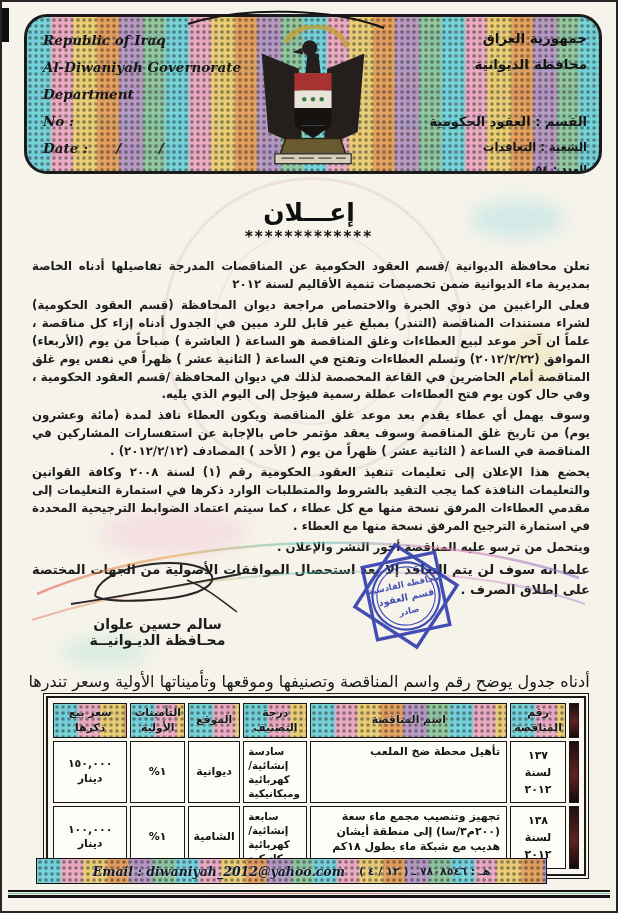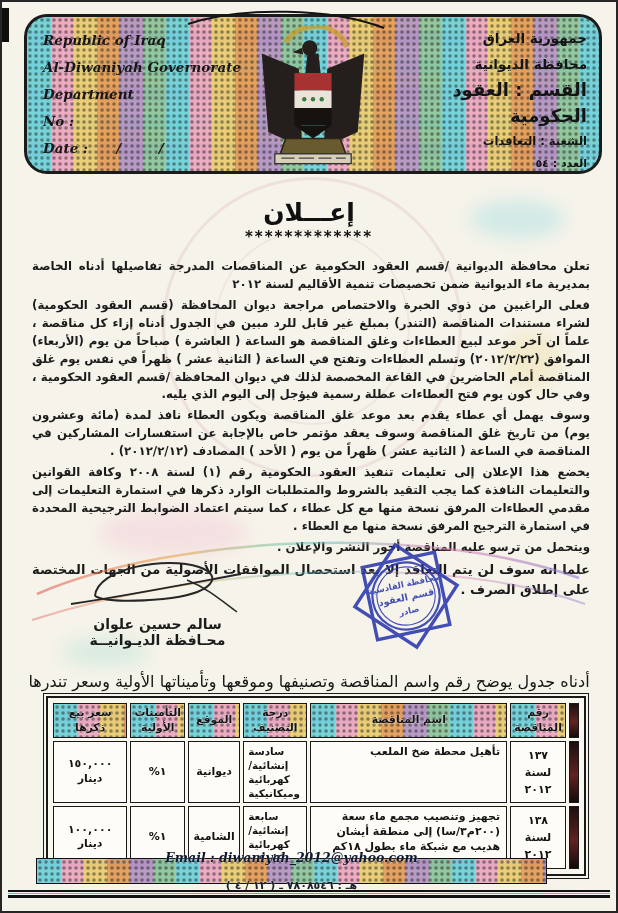--- a/index.html
+++ b/index.html
@@ -29,21 +29,21 @@
     position:absolute;left:22px;top:12px;width:578px;height:160px;
     border:3px solid #1b1b1b;border-radius:23px;overflow:hidden;
   }
   .eng-block{position:absolute;left:16px;top:10px;font-family:"DejaVu Serif",serif;
     font-style:italic;font-weight:bold;font-size:13.5px;line-height:27px;color:#171717;}
   .eng-block .pre{white-space:pre;}
   .arb-block{position:absolute;right:12px;top:8px;width:175px;direction:rtl;text-align:right;
     font-weight:bold;color:#141414;}
   .arb-l1{font-size:13.5px;line-height:26px;}
   .arb-l2{font-size:13.5px;line-height:26px;}
-  .arb-l3{font-size:18px;line-height:26px;}
+  .arb-l3{font-size:13px;line-height:26px;margin-top:32px;}
   .arb-l4{font-size:11.5px;line-height:24px;}
   .arb-l5{font-size:11px;line-height:21px;}
   .emblem-wrap{position:absolute;left:50%;top:8px;transform:translateX(-50%);width:120px;height:142px;}
   .scribble-top{position:absolute;left:180px;top:0px;width:210px;height:30px;}
   
   .title-block{position:absolute;left:0;right:0;top:196px;text-align:center;}
   .title-text{font-size:25px;font-weight:bold;letter-spacing:1px;color:#101010;}
   .title-stars{font-size:15px;font-weight:bold;letter-spacing:2px;margin-top:1px;color:#101010;}
   
   .body-text{position:absolute;right:26px;left:30px;top:256px;direction:rtl;text-align:justify;
@@ -74,21 +74,21 @@
   th,td{border:1.5px solid #191919;background:#fdfcf6;text-align:center;vertical-align:middle;
     font-size:11px;font-weight:bold;color:#141414;padding:2px 3px;line-height:1.35;}
   th{height:34px;font-size:10.8px;text-shadow:0 0 2px rgba(255,255,255,.85);}
   td.edge,th.edge{width:10px;padding:0;background:linear-gradient(180deg,#1d0f0f,#612222 55%,#150b0b);border-color:#191919;}
   tr.data{height:58px;}
   td.name{text-align:right;vertical-align:top;padding:3px 6px;}
   td.cls{font-size:10.4px;text-align:left;padding:2px 4px;}
   td.num{line-height:1.55;}
   
   .footer-band{position:absolute;left:34px;top:856px;width:511px;height:26px;border:1.5px solid #101010;
-    display:flex;align-items:center;justify-content:center;gap:14px;flex-direction:column;}
+    display:flex;align-items:center;justify-content:center;gap:14px;}
   .footer-email{font-family:"DejaVu Serif",serif;font-style:italic;font-weight:bold;font-size:12.5px;
     color:#0e1830;direction:ltr;text-shadow:0 0 2px rgba(255,255,255,.7);}
   .footer-phone{direction:rtl;font-weight:bold;font-size:11px;color:#16202e;text-shadow:0 0 2px rgba(255,255,255,.7);}
   .bline1{position:absolute;left:6px;right:6px;top:888px;height:1.5px;background:#121212;}
   .bline-color{position:absolute;left:6px;right:6px;top:890.5px;height:1px;opacity:.7;
     background:linear-gradient(90deg,#3aa8a0,#c04848,#3aa8a0);}
   .bline2{position:absolute;left:6px;right:6px;top:893px;height:2.5px;background:#121212;}
 </style>
 </head>
 <body>

